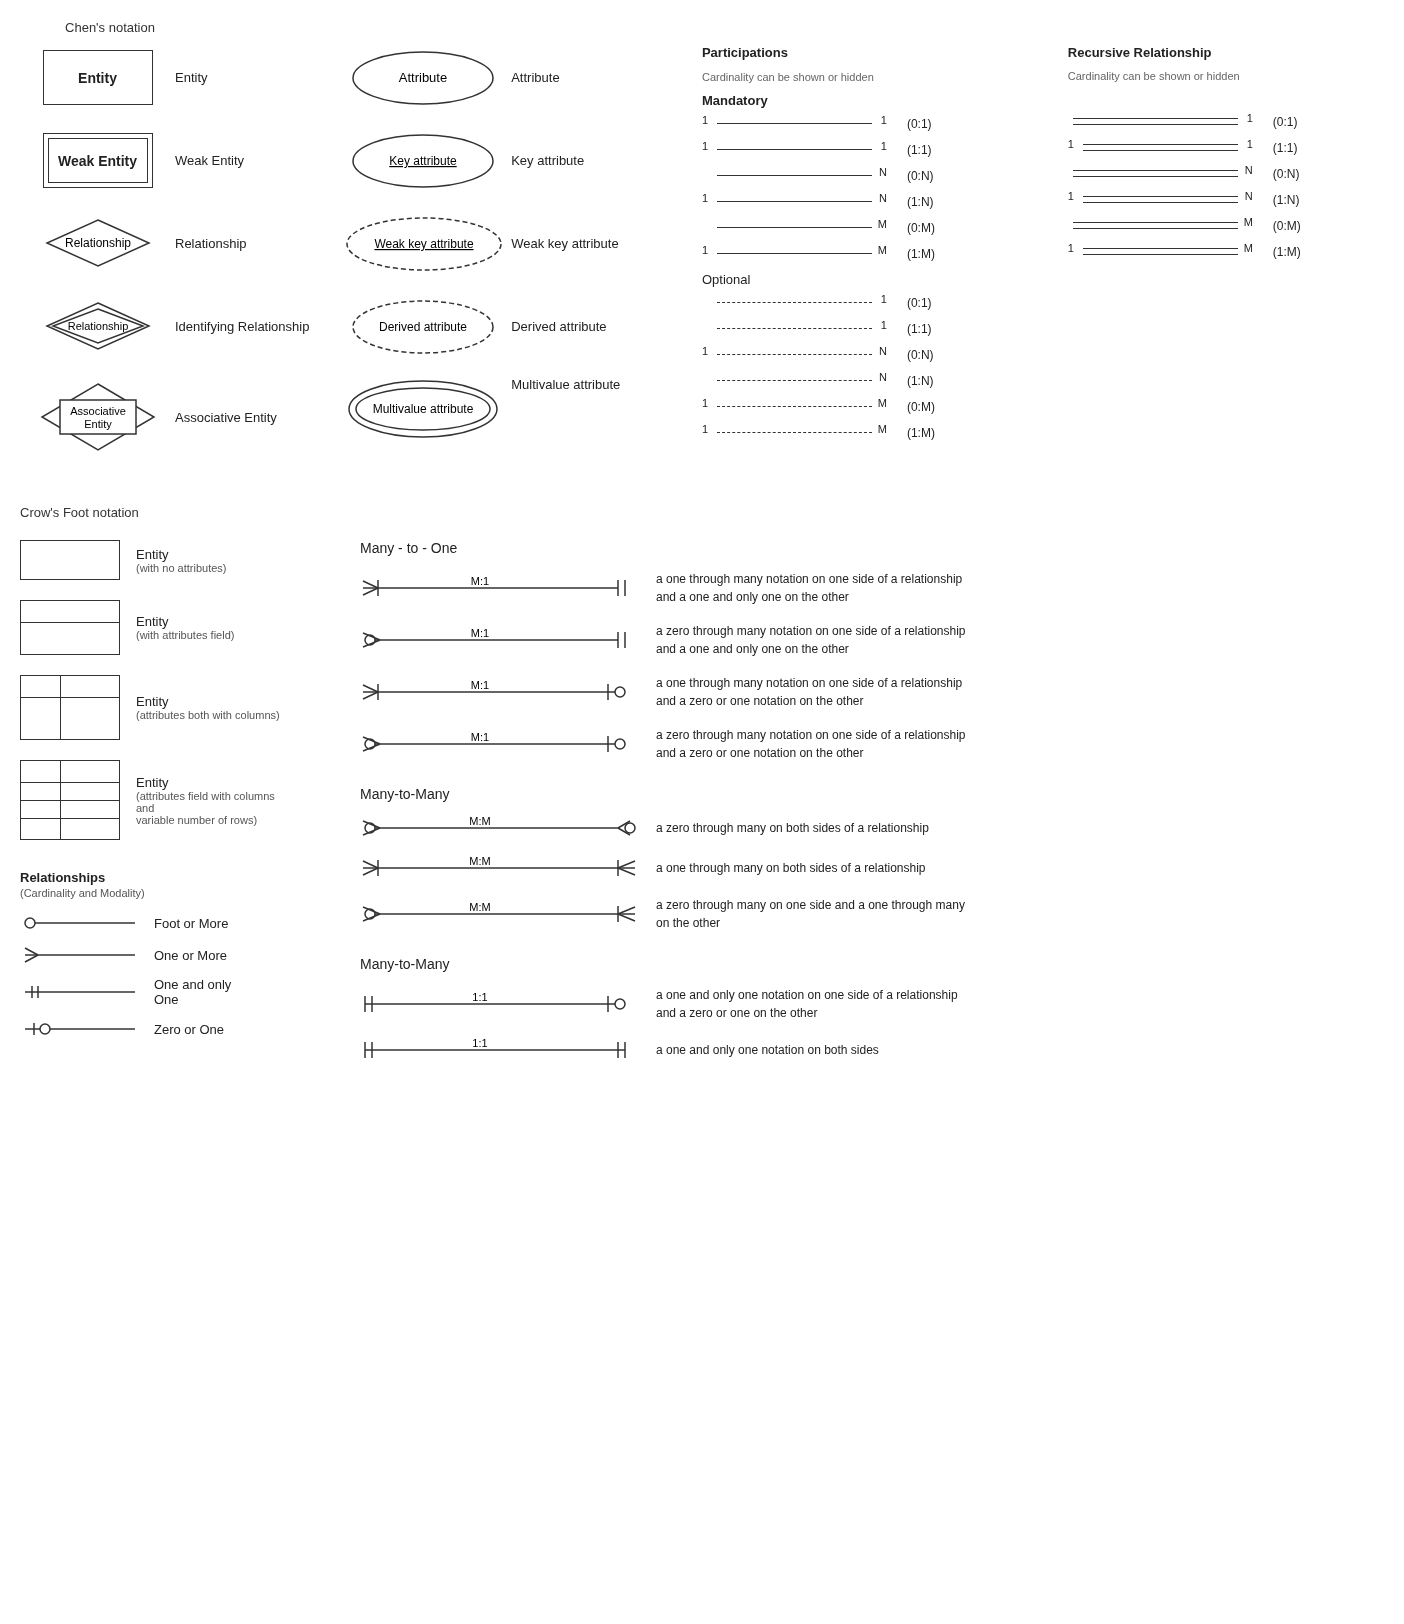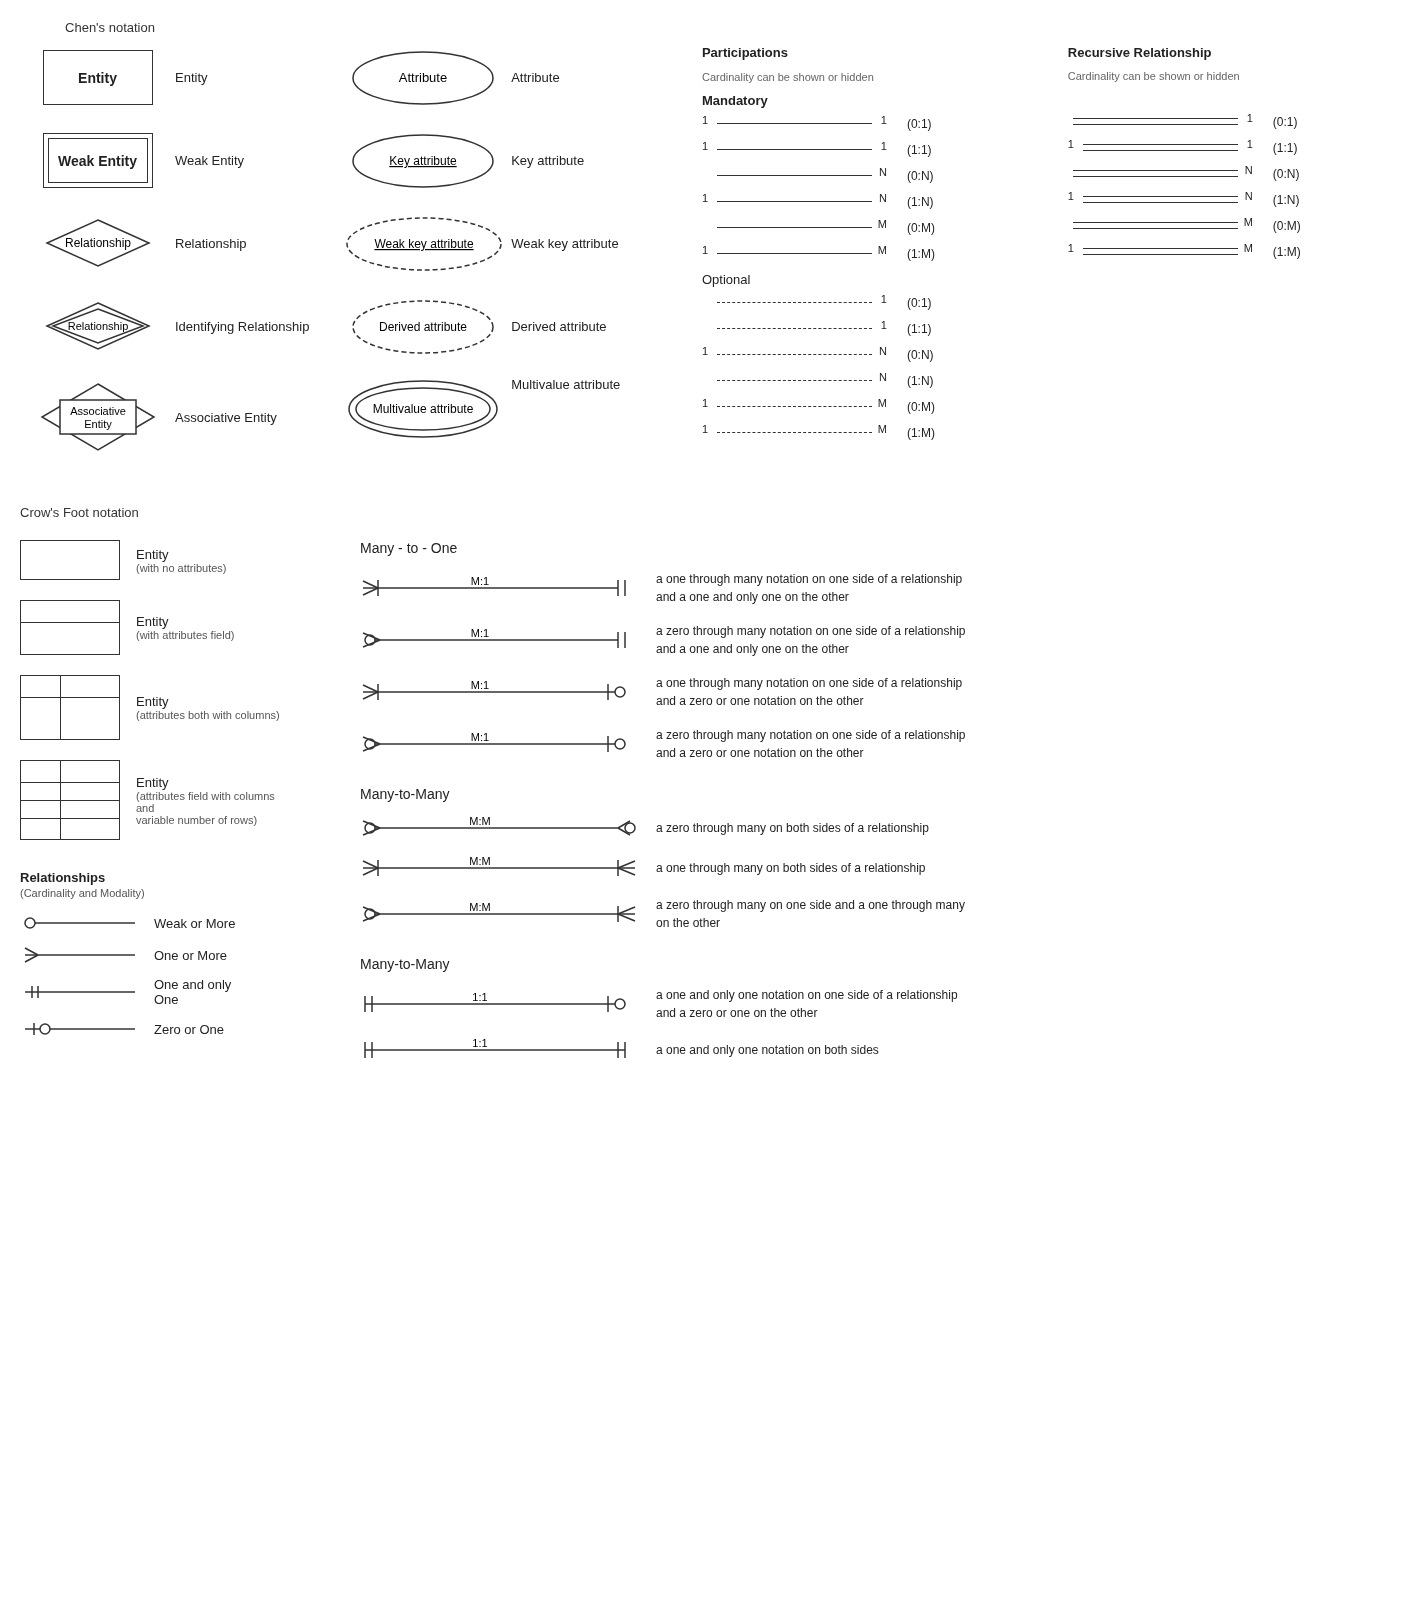--- a/index.html
+++ b/index.html
@@ -402,21 +402,21 @@
 
       <div style="font-size:13px; font-weight:bold; margin-bottom:2px;">Relationships</div>
       <div style="font-size:11px; color:#555; margin-bottom:14px;">(Cardinality and Modality)</div>
 
       <div style="display:flex; align-items:center; margin-bottom:12px; gap:14px;">
         <svg width="120" height="20">
           <circle cx="10" cy="10" r="5" fill="white" stroke="#333" stroke-width="1.5"></circle>
           <line x1="15" y1="10" x2="115" y2="10" stroke="#333" stroke-width="1.5"></line>
 
         </svg>
-        <span style="font-size:13px;">Weak or More</span>
+        <span style="font-size:13px;">Foot or More</span>
       </div>
 
       <div style="display:flex; align-items:center; margin-bottom:12px; gap:14px;">
         <svg width="120" height="20">
 
           <line x1="5" y1="3" x2="18" y2="10" stroke="#333" stroke-width="1.5"></line>
           <line x1="5" y1="17" x2="18" y2="10" stroke="#333" stroke-width="1.5"></line>
           <line x1="5" y1="10" x2="18" y2="10" stroke="#333" stroke-width="1.5"></line>
           <line x1="18" y1="10" x2="115" y2="10" stroke="#333" stroke-width="1.5"></line>
         </svg>

